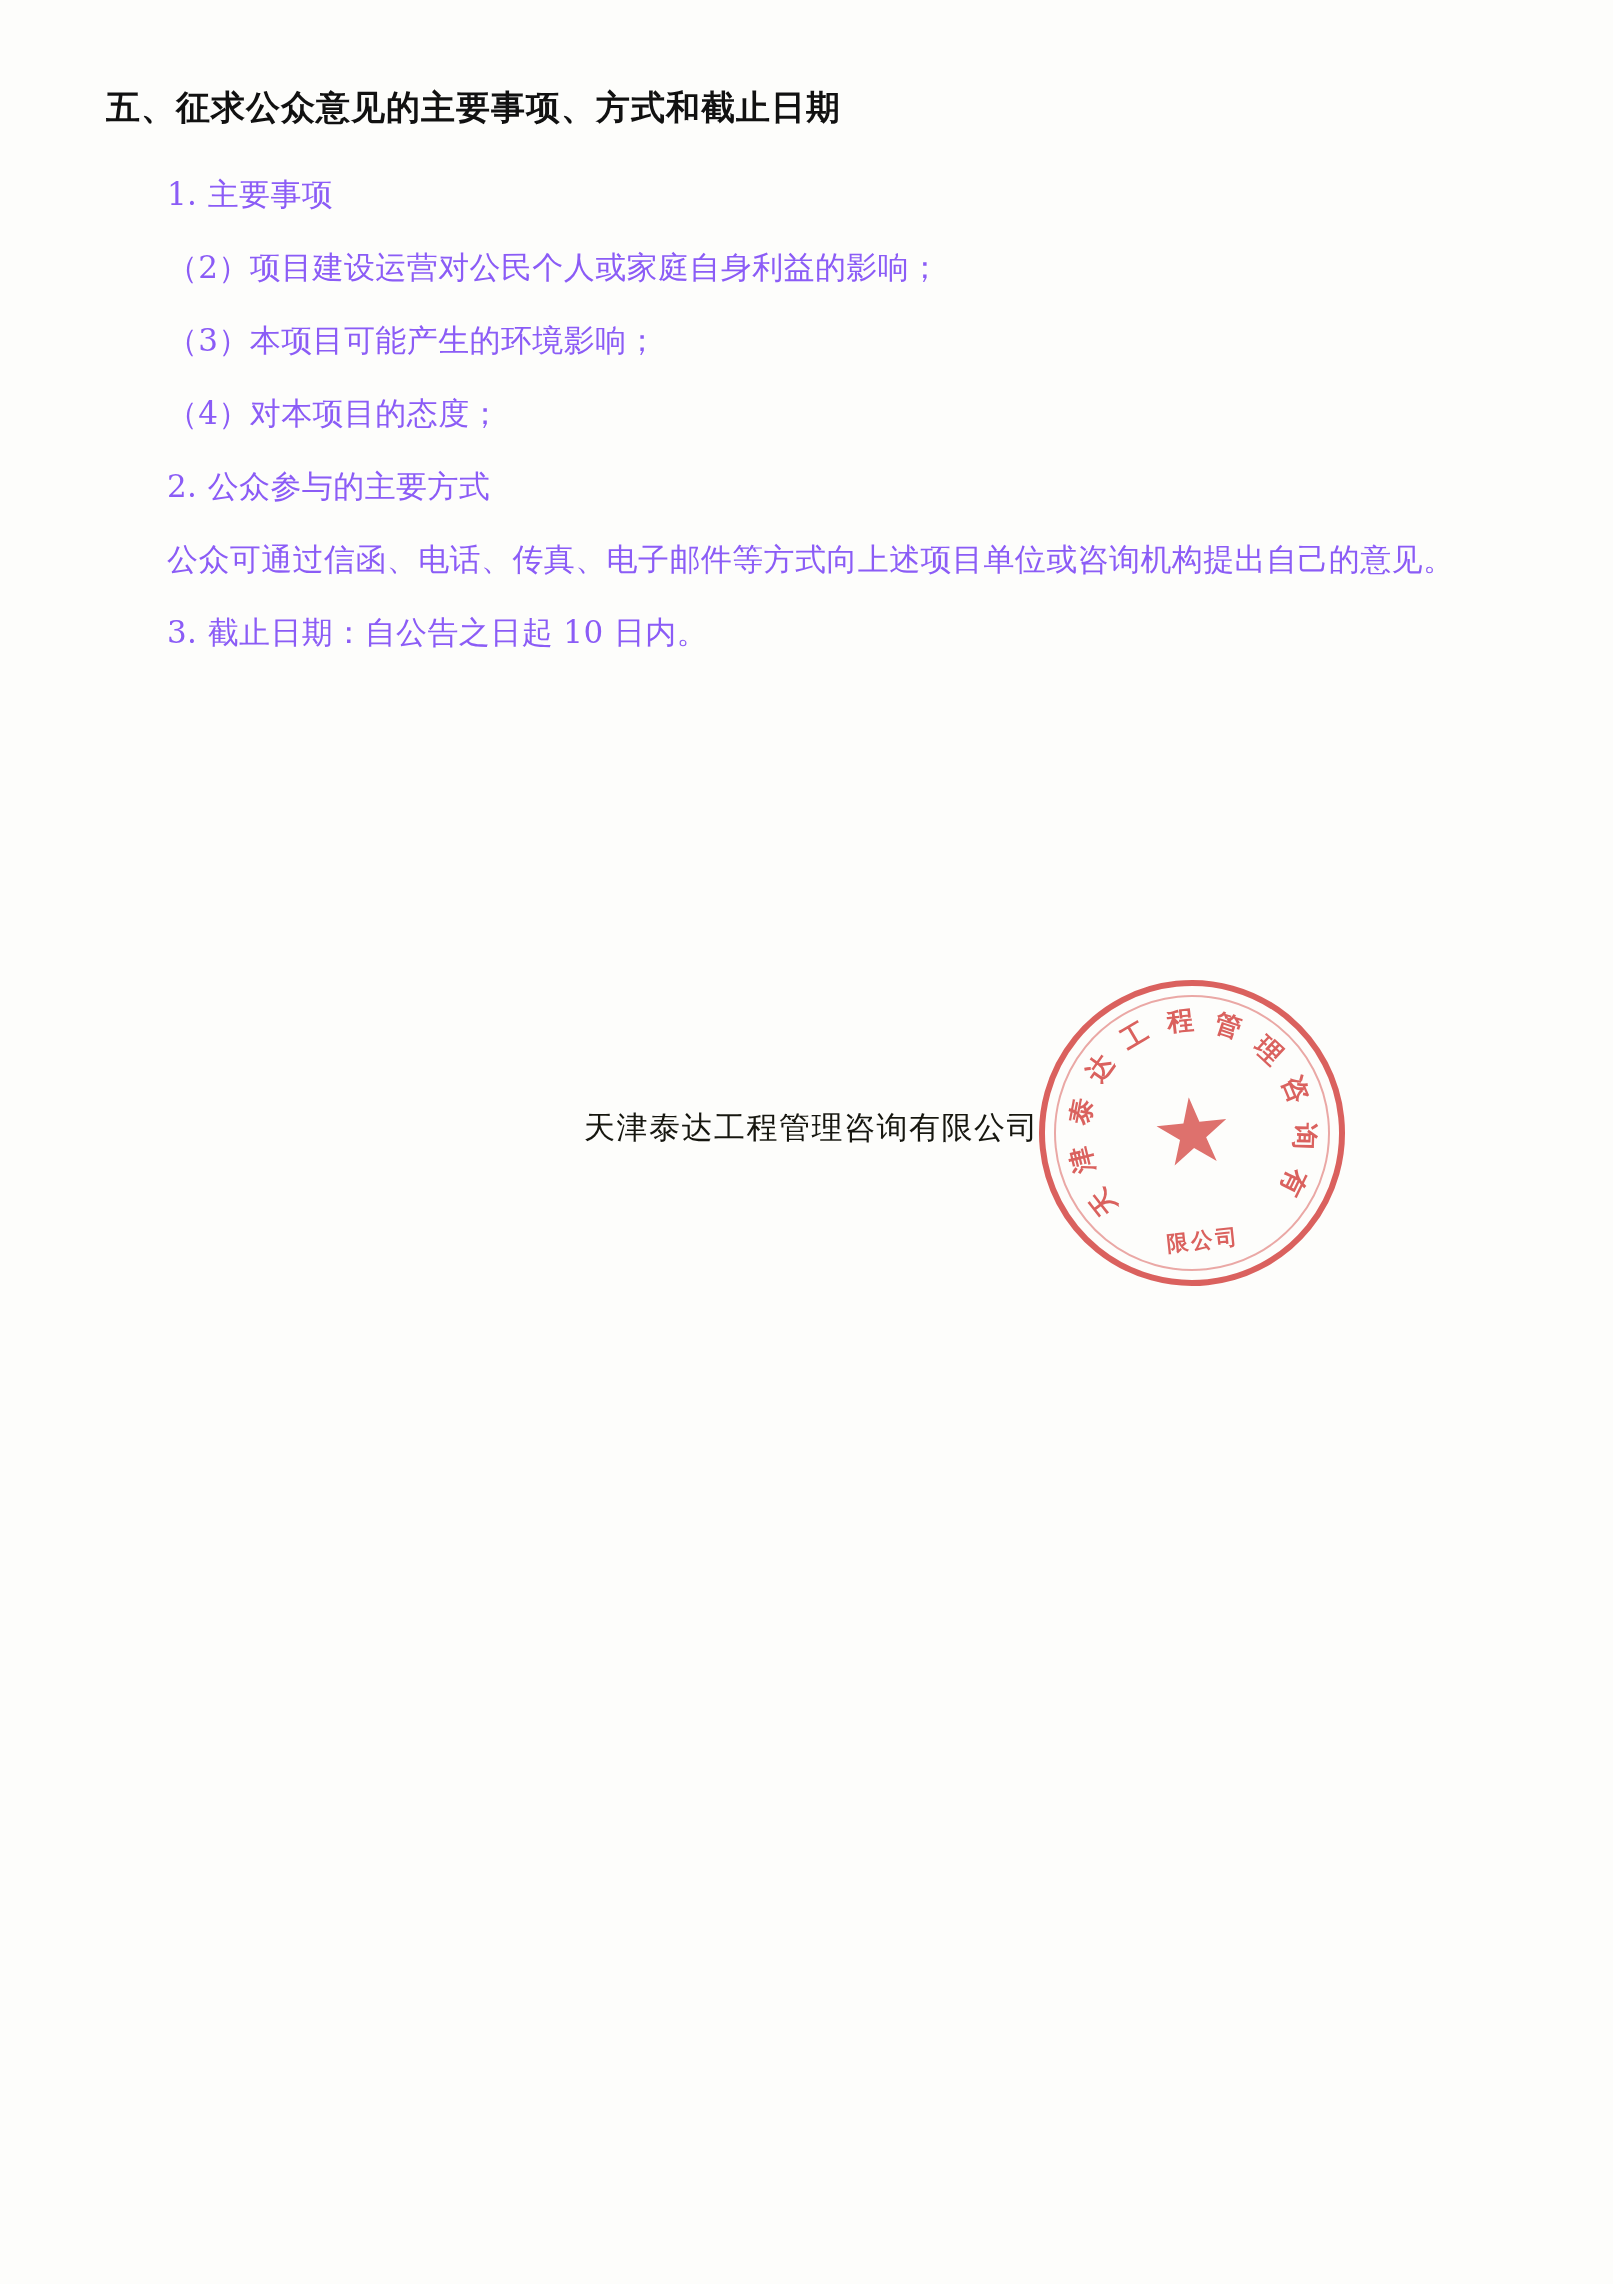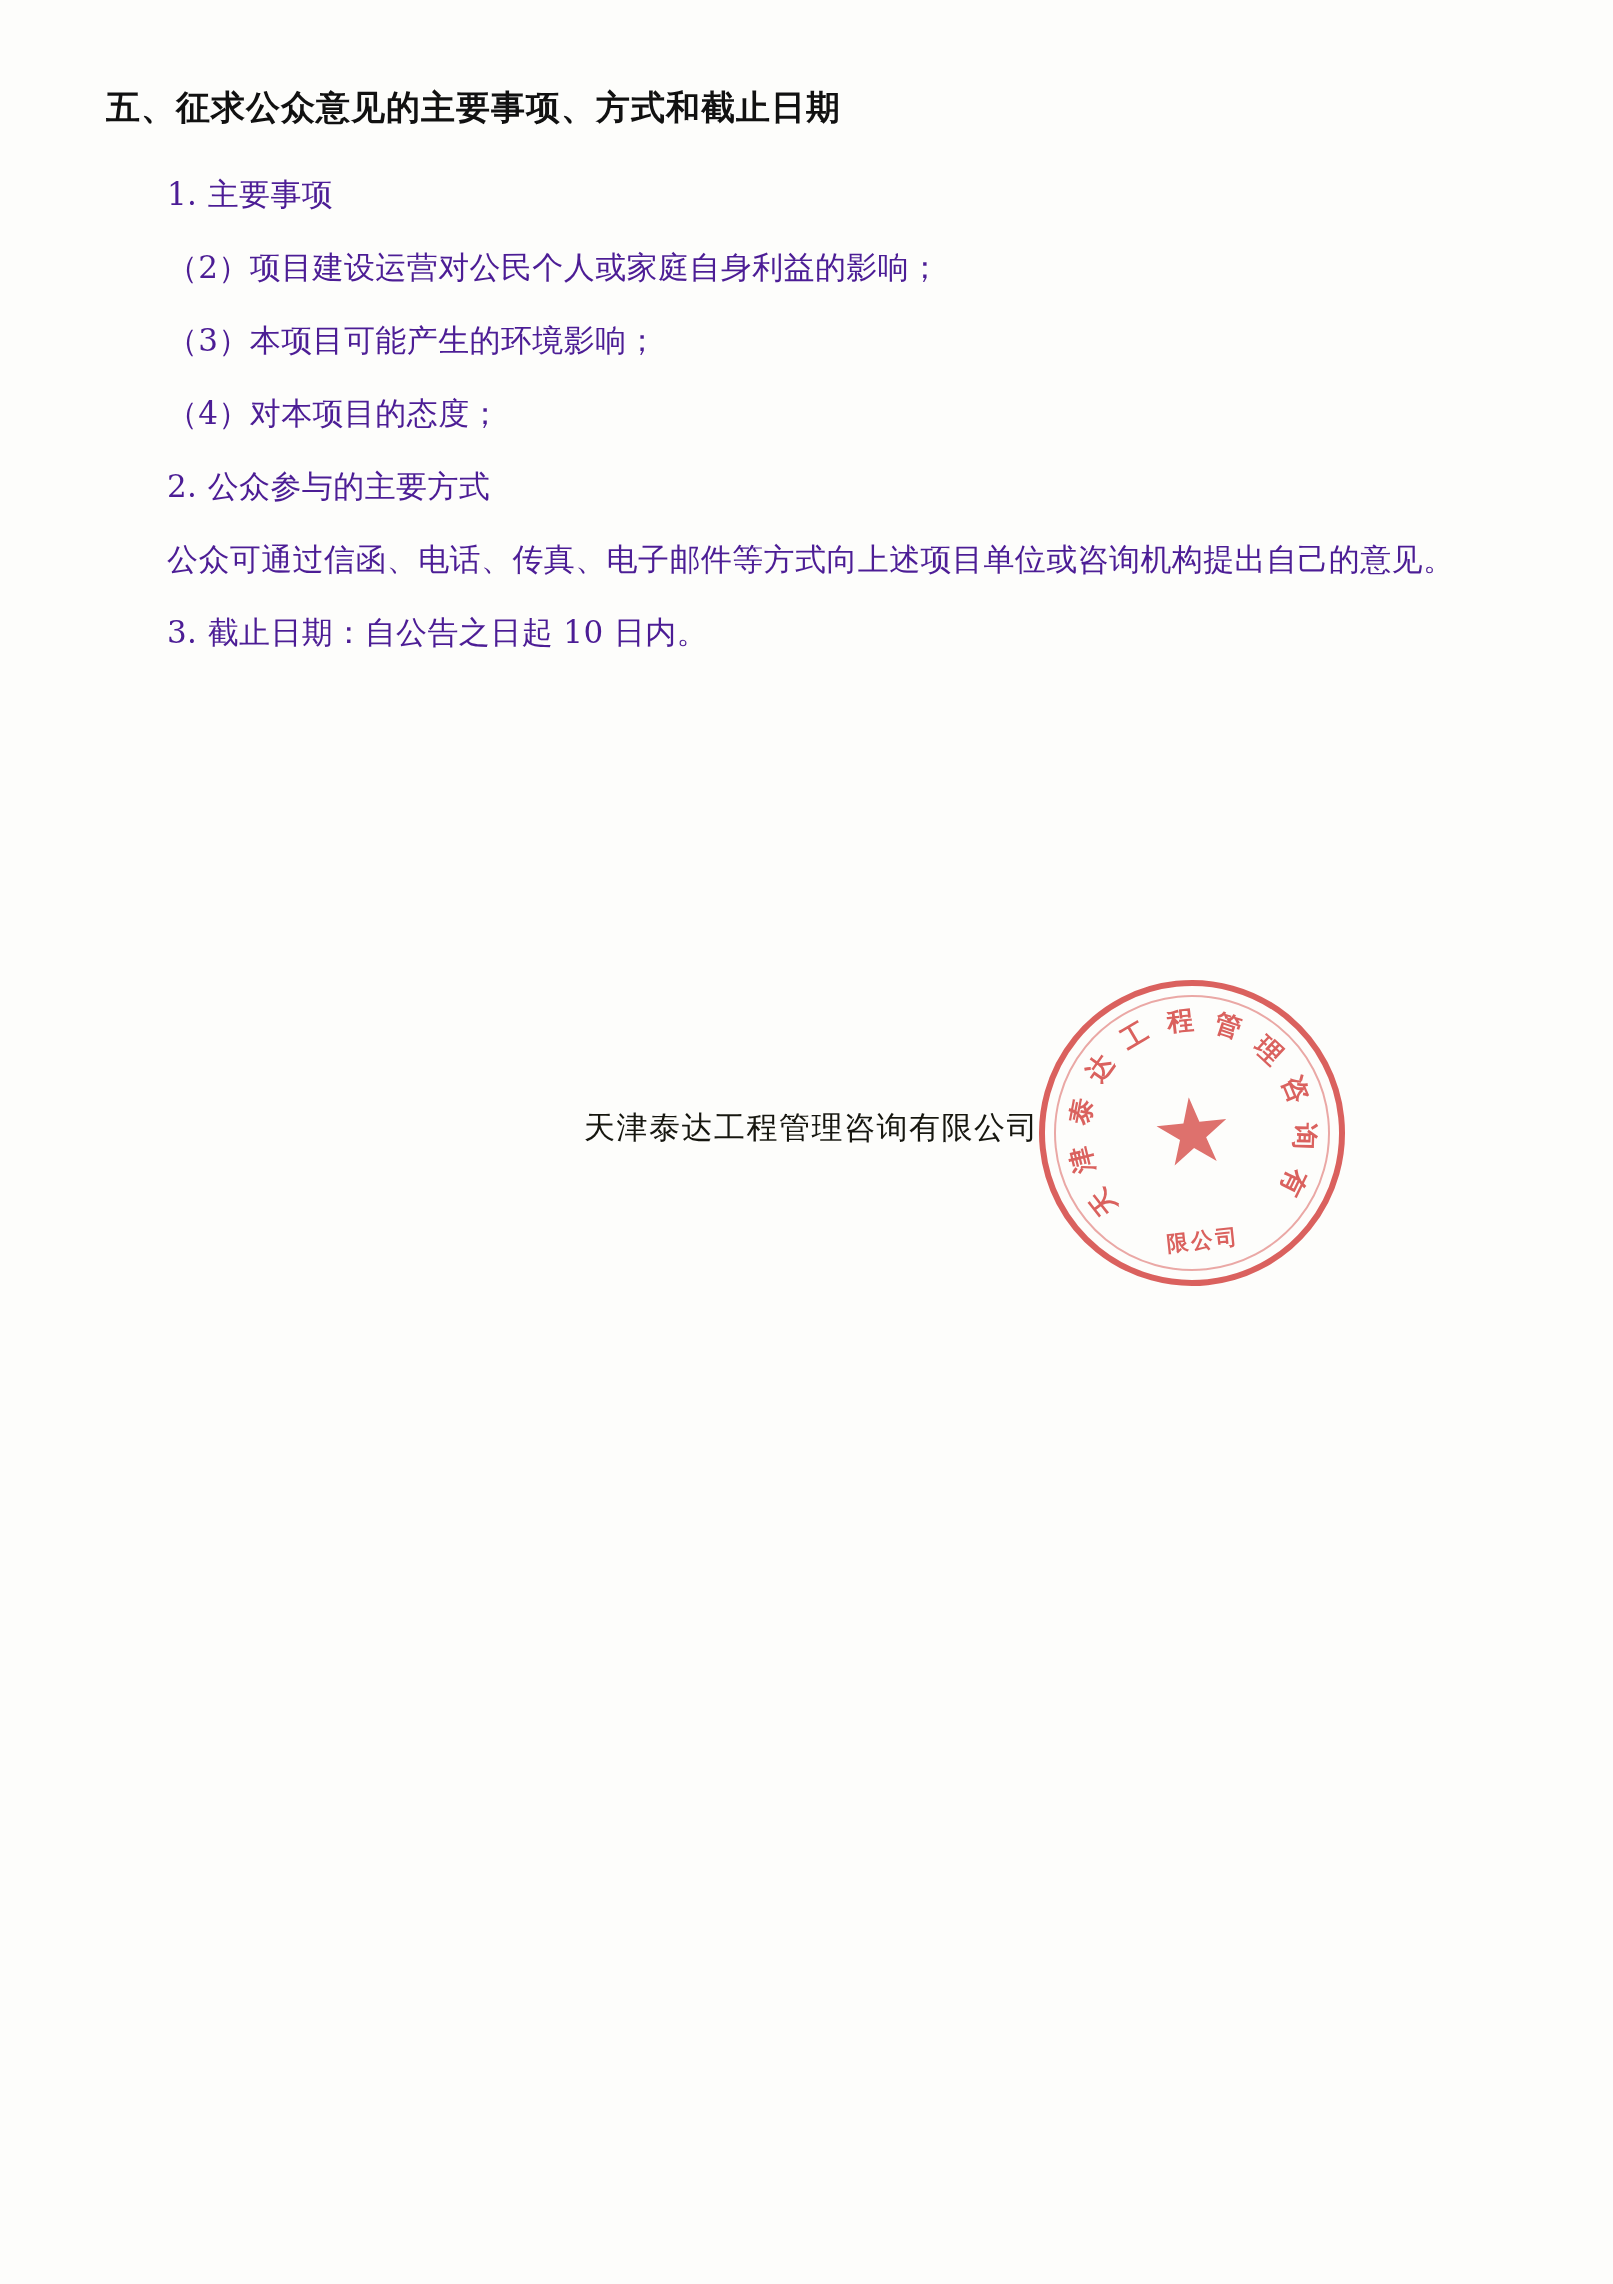--- a/index.html
+++ b/index.html
@@ -31,21 +31,21 @@
     font-weight: bold;
     letter-spacing: 1px;
     line-height: 1.5;
     margin: 0 0 39px 0;
     color: #111;
   }
   .para {
     font-size: 31px;
     line-height: 1.42;
     margin: 0 0 29px 0;
-    color: #4c1d95;
+    color: #8b5cf6;
     letter-spacing: 0.4px;
   }
   .indent1 {
     padding-left: 61px;
   }
   .indent-hang {
     padding-left: 61px;
     text-indent: -0.2px;
   }
   .flow {

